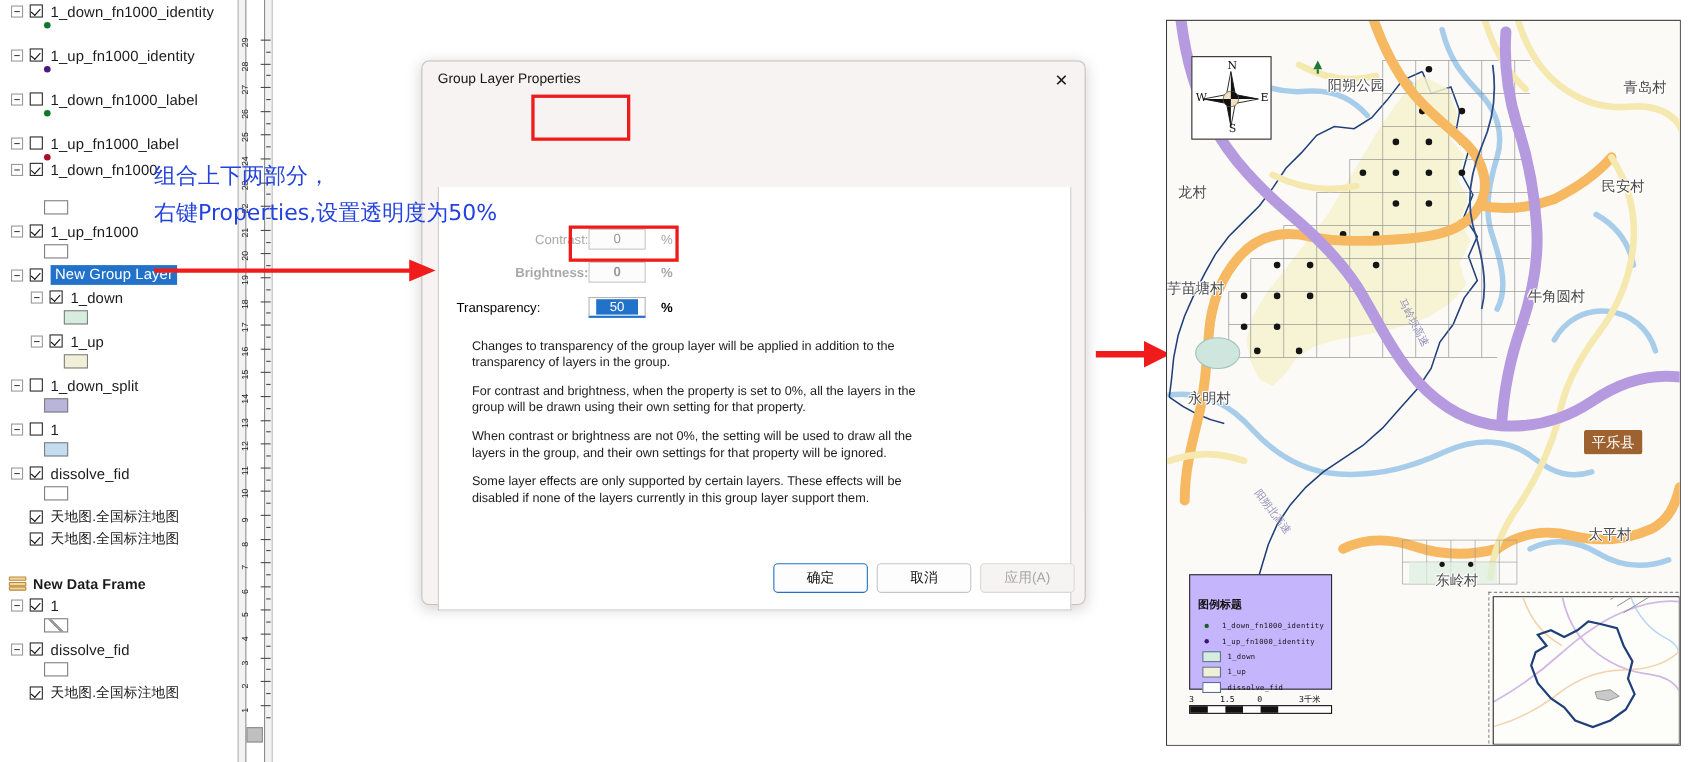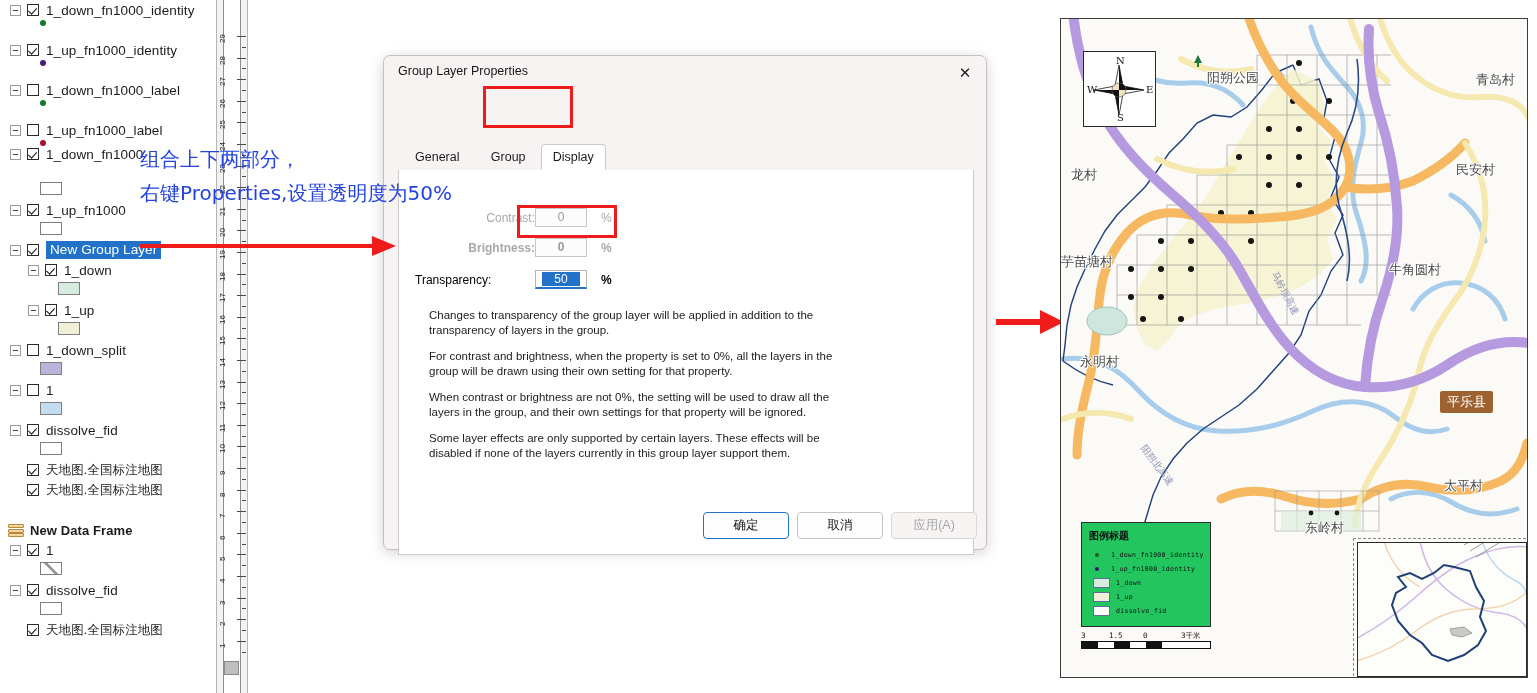--- a/index.html
+++ b/index.html
@@ -164,21 +164,21 @@
     font-family: "DejaVu Sans", sans-serif;
   }
   #compass {
     position: absolute; left: 22px; top: 32px; width: 73px; height: 76px;
     background: #fff; border: 1px solid #2a2a2a;
   }
   #compass .cl { position: absolute; font-size: 10px; color: #111;
     font-family: "DejaVu Serif", serif; }
   #legend {
     position: absolute; left: 20px; top: 503px; width: 130px; height: 105px;
-    background: #22c55e; border: 1px solid #2a2a2a; padding: 6px 7px;
+    background: #c4b5fd; border: 1px solid #2a2a2a; padding: 20px 7px;
   }
   #legend .ltitle { font-size: 10px; font-weight: bold; color: #111; margin-bottom: 5px;
     font-family: "DejaVu Sans", sans-serif; }
   #legend .lrow { display: flex; align-items: center; height: 14px; }
   #legend .lsw { width: 17px; height: 10px; border: 1px solid #5a6e96; margin: 0 6px 0 4px; flex: none; }
   #legend .ldot { width: 16px; display: flex; justify-content: center; margin-right: 6px; flex: none; }
   #legend .ldot i { width: 4px; height: 4px; border-radius: 50%; display: block; }
   #legend .ltx { font-size: 6.5px; color: #111; font-family: "DejaVu Sans Mono", monospace;
     letter-spacing: .3px; }
   #scalebar { position: absolute; left: 20px; top: 612px; width: 130px; }
@@ -424,25 +424,20 @@
       <div class="tick major" style="top: 640.8px;"></div>
       <div class="tnum" style="top: 647.8px;">1</div>
       <div class="tick minor" style="top: 651.6px;"></div>
     </div>
   <div id="scrollcol"></div>
 
   <div id="dialog">
     <div id="dlg-title">Group Layer Properties</div>
     <div id="dlg-close">✕</div>
 
-    <div id="tabstrip">
-        <div class="tab" style="left: 6px;">General</div>
-        <div class="tab" style="left: 81.8px;">Group</div>
-        <div class="tab active" style="left: 142.8px;">Display</div>
-      </div>
 
     <div id="panel">
 
       <div class="prow" style="left:16px; top:38px;">
         <span class="plabel dis" style="width:120px;">Contrast:</span>
         <span class="pin dis">0</span>
         <span class="ppct dis">%</span>
       </div>
 
       <div class="prow" style="left:16px; top:68px;font-weight:bold;">

